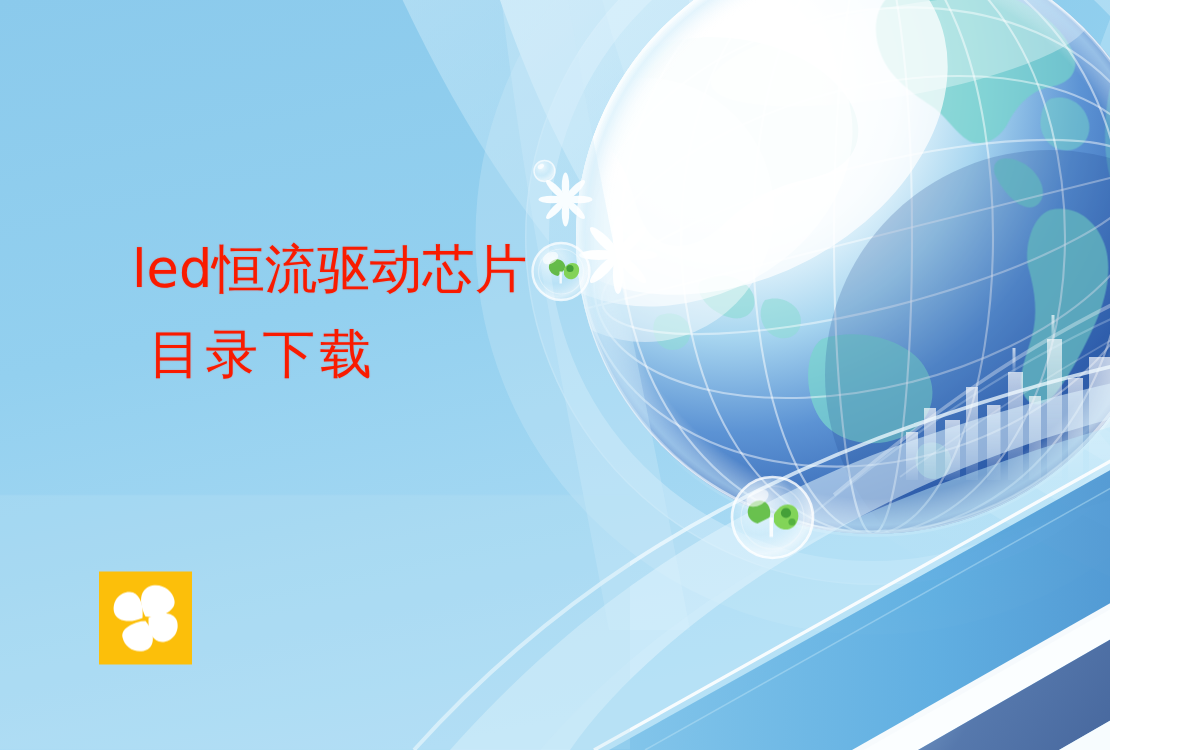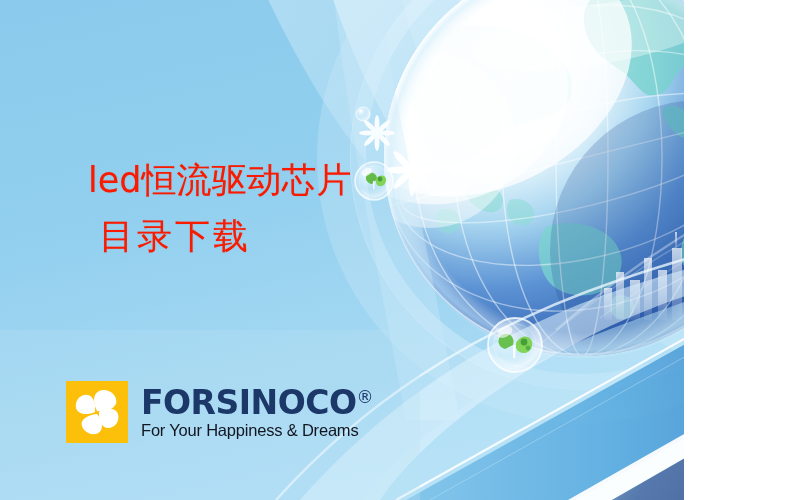--- a/index.html
+++ b/index.html
@@ -2,21 +2,21 @@
 <html><head>
 <meta charset="utf-8">
 <style>
   html, body {
     margin: 0;
     padding: 0;
     background: #ffffff;
   }
   #banner {
     position: relative;
-    width: 684px;
+    width: 740px;
     height: 500px;
     overflow: hidden;
     font-family: "Liberation Sans", sans-serif;
     
     background: linear-gradient(160deg, #8CCBEC 0%, #8FCEEE 35%, #9FD6F2 70%, #ACDCF4 100%);
   }
   .layer {
     position: absolute;
     left: 0; top: 0;
     width: 800px;
@@ -423,21 +423,15 @@
           <path d="M31 30 C26 22 25 14 31 10 C38 6 47 10 49 17 C51 23 44 28 37 30 Z" transform="rotate(6 31 30)"></path>
 
           <path d="M33 31 C41 26 50 27 52 33 C54 40 49 47 42 47 C36 47 33 40 33 34 Z"></path>
 
           <path d="M31 33 C36 40 37 49 31 52 C24 55 16 50 15 43 C14 37 22 34 28 33 Z" transform="rotate(-4 31 33)"></path>
 
           <path d="M29 31 C21 35 12 34 10 28 C8 21 13 14 20 14 C26 14 29 21 29 28 Z" transform="rotate(2 29 31)"></path>
         </g>
       </svg>
     </div>
-    <div id="logo-text">
-      <div id="logo-wordmark">
-        <span>FORSINOCO</span><span class="reg">®</span>
-      </div>
-      <div id="logo-tagline">For Your Happiness &amp; Dreams</div>
-    </div>
   </div>
 
 </div>
 
 </body></html>

